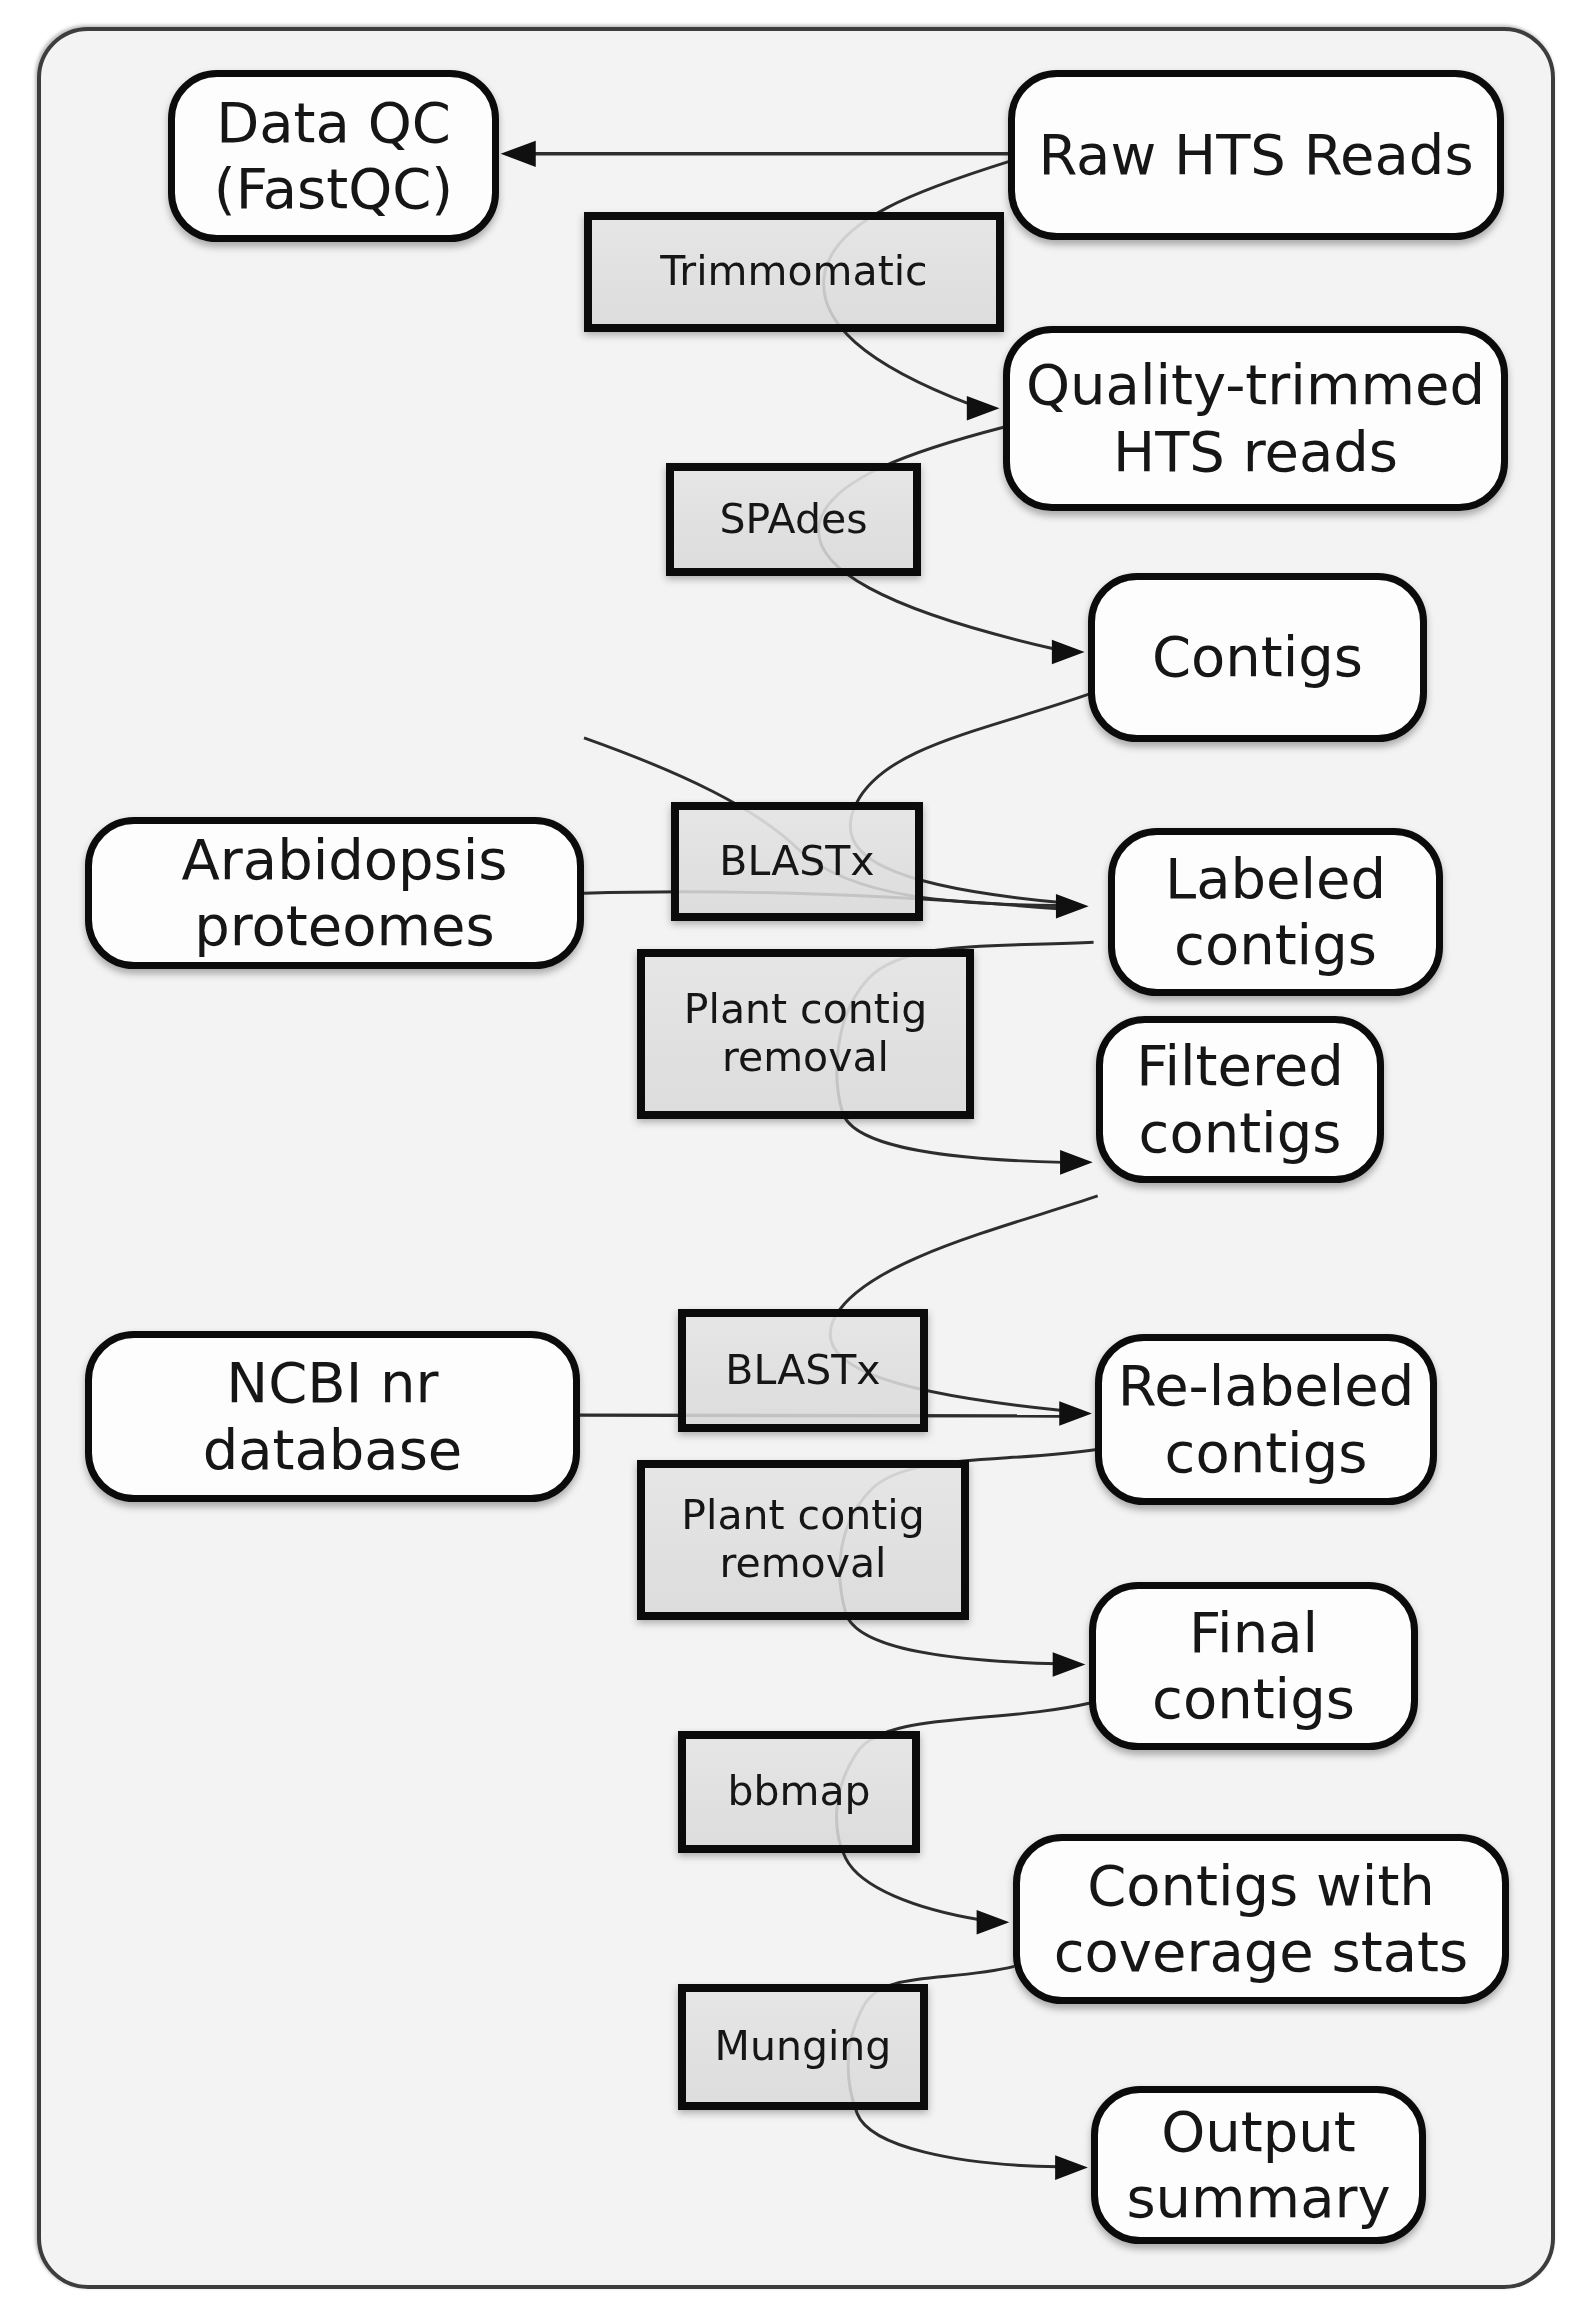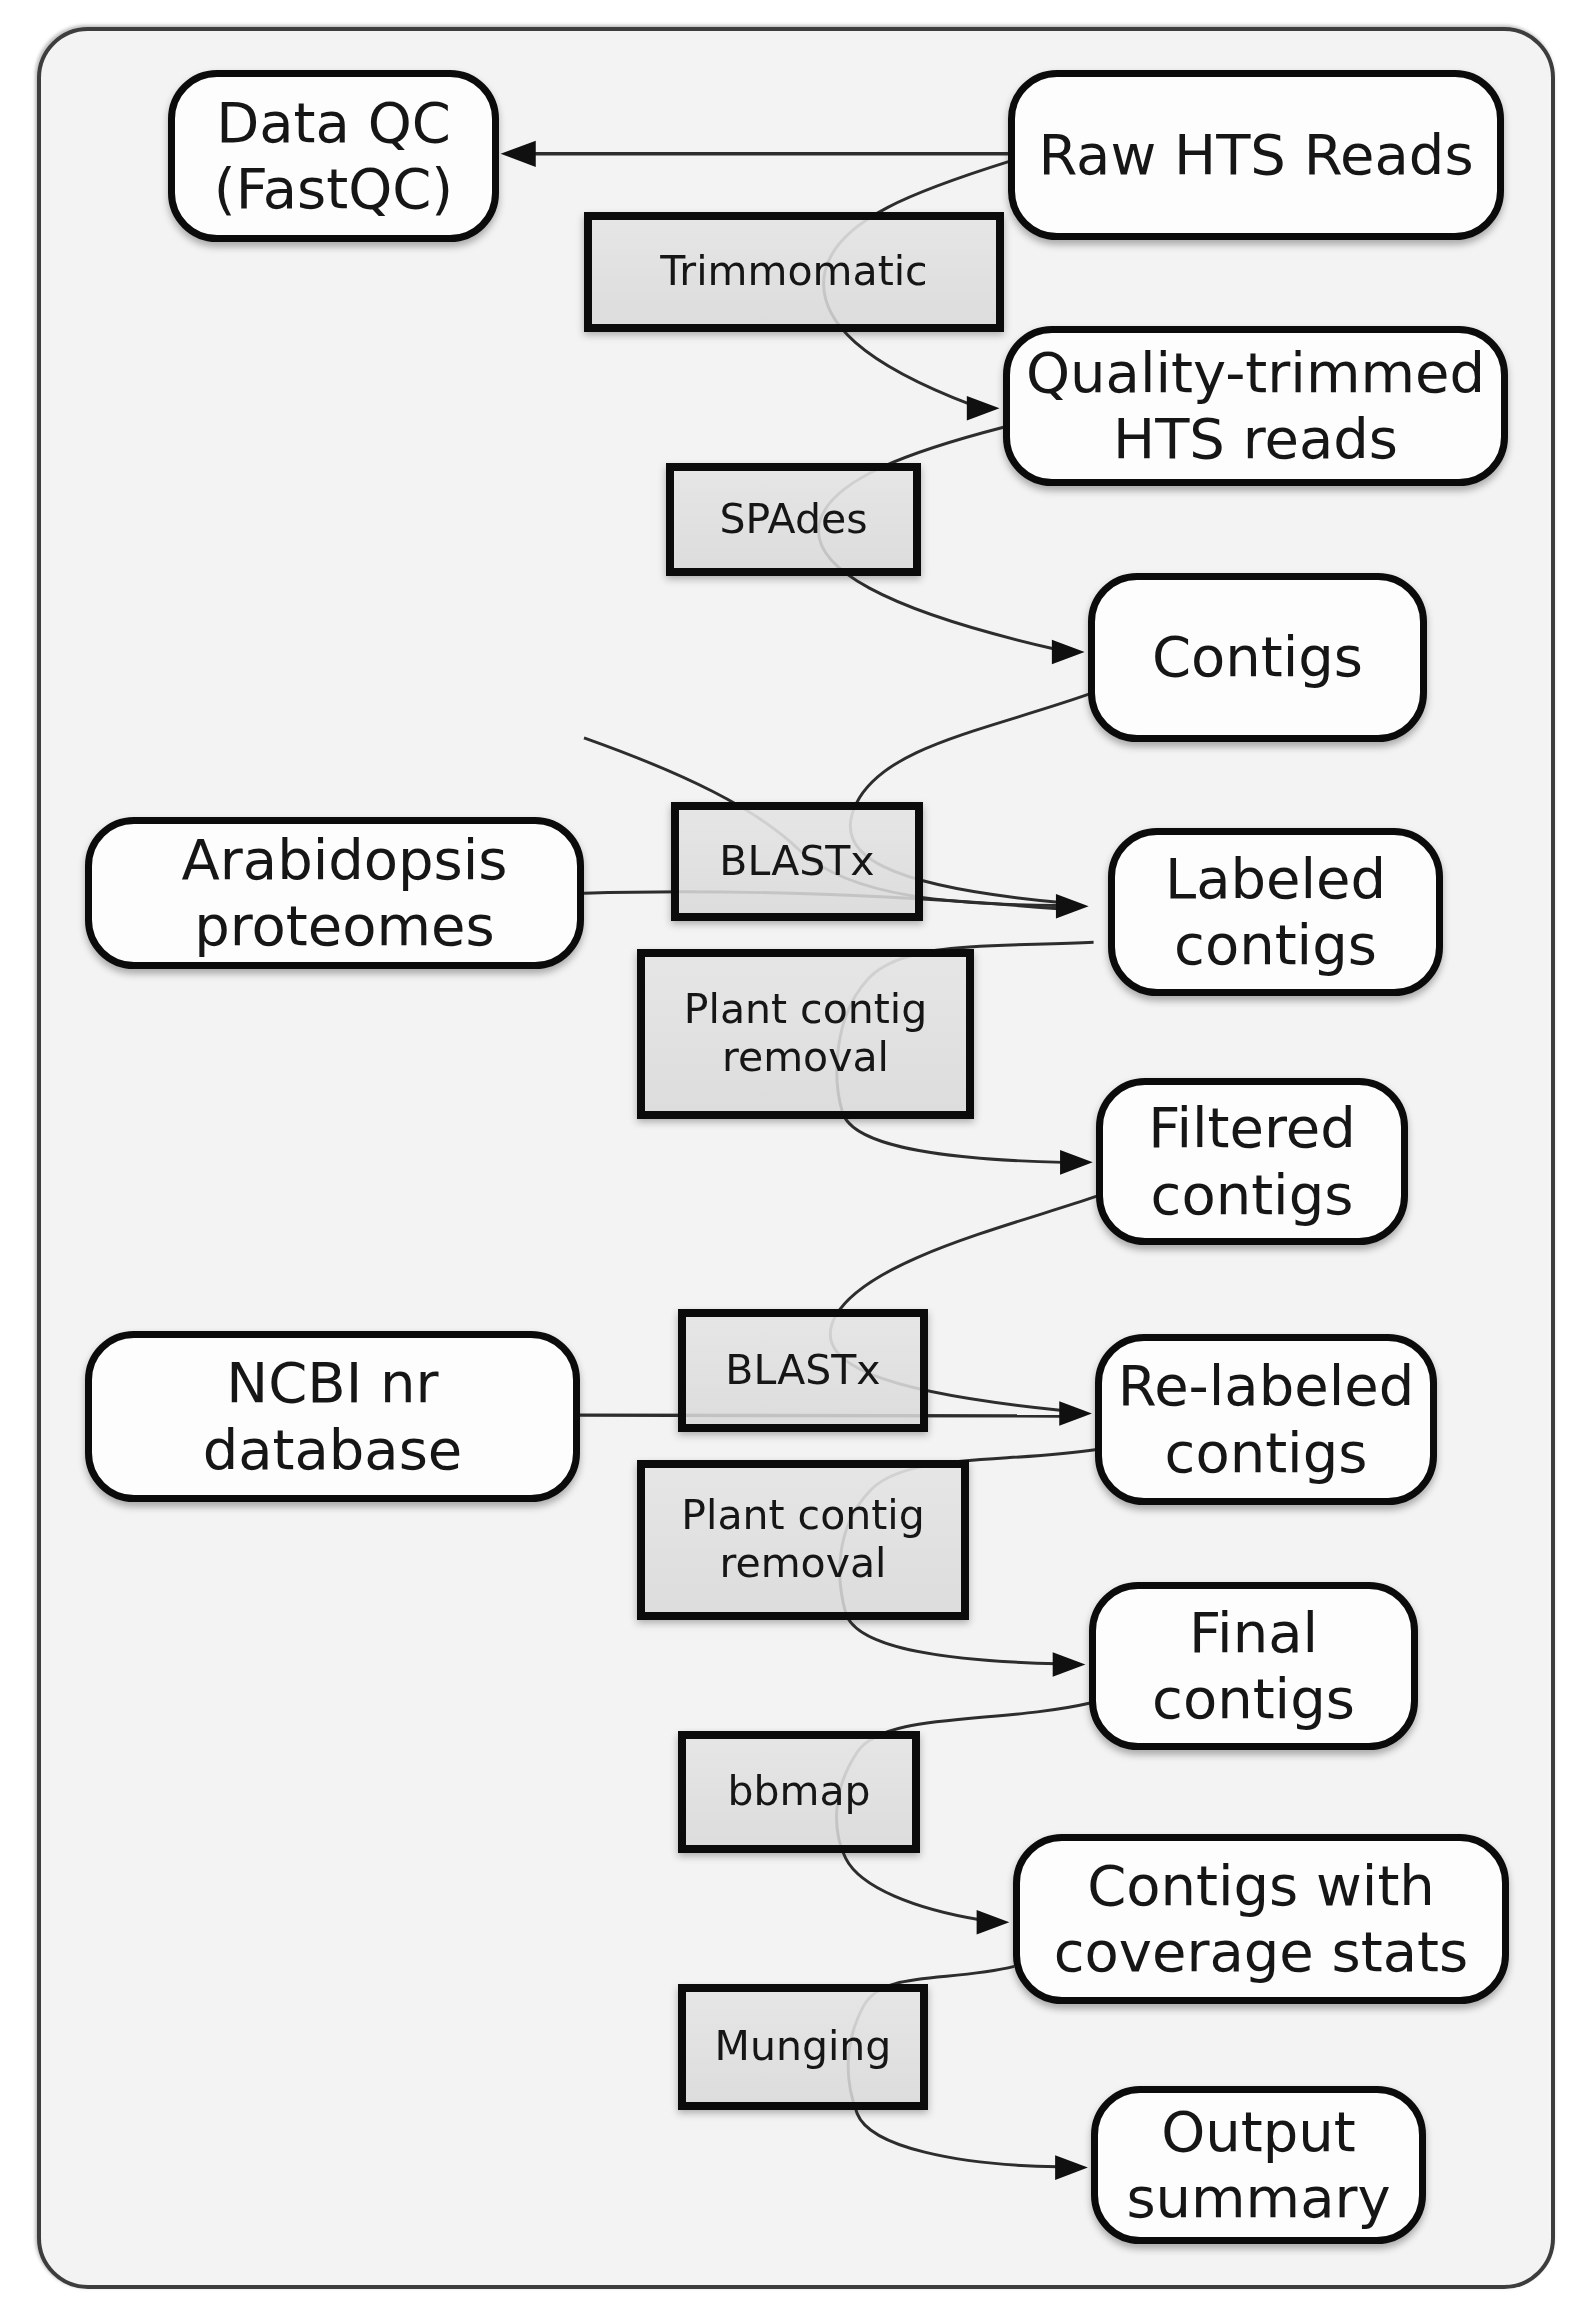--- a/index.html
+++ b/index.html
@@ -64,36 +64,36 @@
     <polygon class="arrow" points="1330,2650 1290,2635 1290,2665"></polygon>
   </svg>
 
   <div class="node" style="left:168px;top:70px;width:331px;height:172px;">
     <span class="lbl">Data QC
 (FastQC)</span>
   </div>
   <div class="node" style="left:1008px;top:70px;width:496px;height:170px;">
     <span class="lbl">Raw HTS Reads</span>
   </div>
-  <div class="node" style="left:1003px;top:326px;width:505px;height:160px;align-items:center;">
+  <div class="node" style="left:1003px;top:326px;width:505px;height:185px;align-items:center;">
     <span class="lbl">Quality-trimmed
 HTS reads</span>
   </div>
   <div class="node" style="left:1088px;top:573px;width:339px;height:169px;">
     <span class="lbl">Contigs</span>
   </div>
   <div class="node" style="left:85px;top:817px;width:499px;height:152px;padding-left:20px;">
     <span class="lbl">Arabidopsis
 proteomes</span>
   </div>
   <div class="node" style="left:1092px;top:828px;width:335px;height:168px;margin-left:16px;">
     <span class="lbl">Labeled
 contigs</span>
   </div>
-  <div class="node" style="left:1096px;top:1078px;width:312px;height:167px;">
+  <div class="node" style="left:1096px;top:1016px;width:288px;height:167px;">
     <span class="lbl">Filtered
 contigs</span>
   </div>
   <div class="node" style="left:85px;top:1331px;width:495px;height:171px;">
     <span class="lbl">NCBI nr
 database</span>
   </div>
   <div class="node" style="left:1095px;top:1334px;width:342px;height:171px;">
     <span class="lbl">Re-labeled
 contigs</span>

